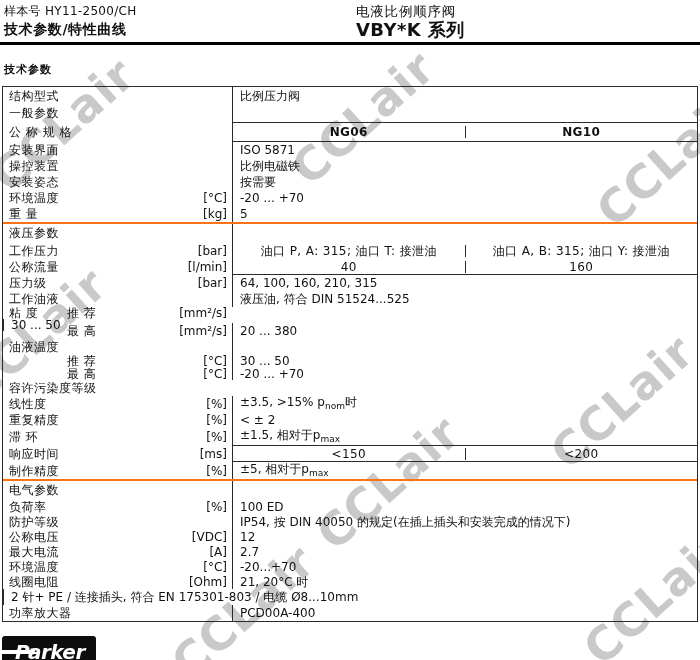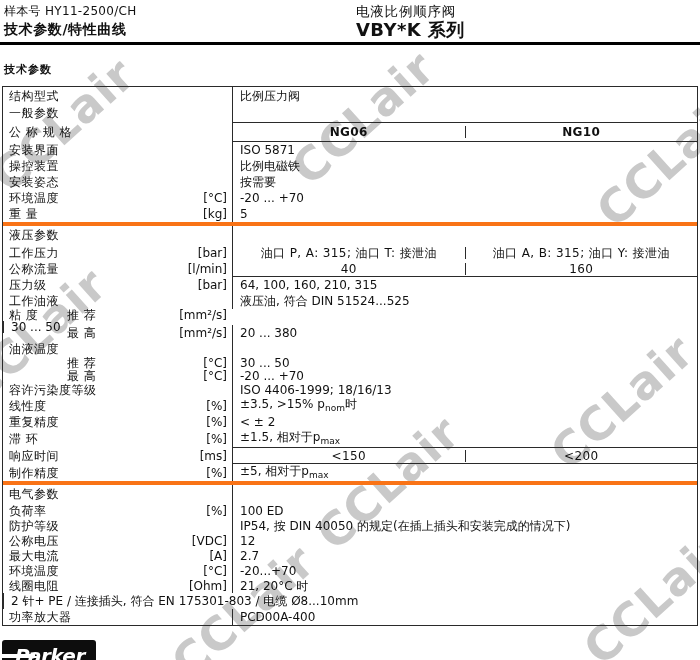--- a/index.html
+++ b/index.html
@@ -12,21 +12,21 @@
   .hdr-left{width:352px;padding-left:4px;}
   .hdr-right{flex:1;}
   .h-doc{font-size:12px;line-height:17px;letter-spacing:0.3px;}
   .h-title{font-size:14px;font-weight:bold;line-height:19px;letter-spacing:0.6px;}
   .h-prod{font-size:13.5px;line-height:17px;letter-spacing:0.8px;}
   .h-series{font-size:18px;font-weight:bold;line-height:19px;letter-spacing:0.4px;}
   .rule{height:3px;background:#000;margin-top:3px;}
   .section-title{font-weight:bold;font-size:11px;letter-spacing:1px;margin:17px 0 9px 4px;}
   .ttable{margin:0 2px;border:1px solid #2a2a2a;background:transparent;}
   .trow{display:flex;align-items:stretch;font-size:12px;line-height:1;}
-  .trow.top-full{border-top:4px solid #f97316;}
+  .trow.top-full{border-top:2px solid #f97316;}
   .lcell{width:229px;position:relative;display:flex;align-items:center;padding-left:6px;
          letter-spacing:0.5px;box-sizing:border-box;}
   .lcell .sub{position:absolute;left:64px;}
   .lcell .unit{margin-left:auto;padding-right:5px;letter-spacing:0;}
   .vcell{flex:1;border-left:1px solid #2a2a2a;display:flex;align-items:center;padding-left:7px;
          box-sizing:border-box;}
   .vcell.split{padding-left:0;}
   .vcell.top-val{border-top:1px solid #2a2a2a;}
   .vcell.bot-val{border-bottom:1px solid #2a2a2a;}
   .half{flex:1;display:flex;align-items:center;justify-content:center;letter-spacing:0.4px;}
@@ -228,23 +228,20 @@
             <span class="unit">[°C]</span>
           </div>
           <div class="vcell">
             <span>-20 ... +70</span>
           </div>
         </div>
         <div class="trow" style="height: 16px;">
           <div class="lcell">
             <span>容许污染度等级</span>
           </div>
-          <div class="vcell">
-            <span>ISO 4406-1999; 18/16/13</span>
-          </div>
         </div>
         <div class="trow" style="height: 16px;">
           <div class="lcell">
             <span>线性度</span>
             <span class="unit">[%]</span>
           </div>
           <div class="vcell">
             <span><span>±3.5, &gt;15% p</span><sub>nom</sub><span>时</span></span>
           </div>
         </div>

